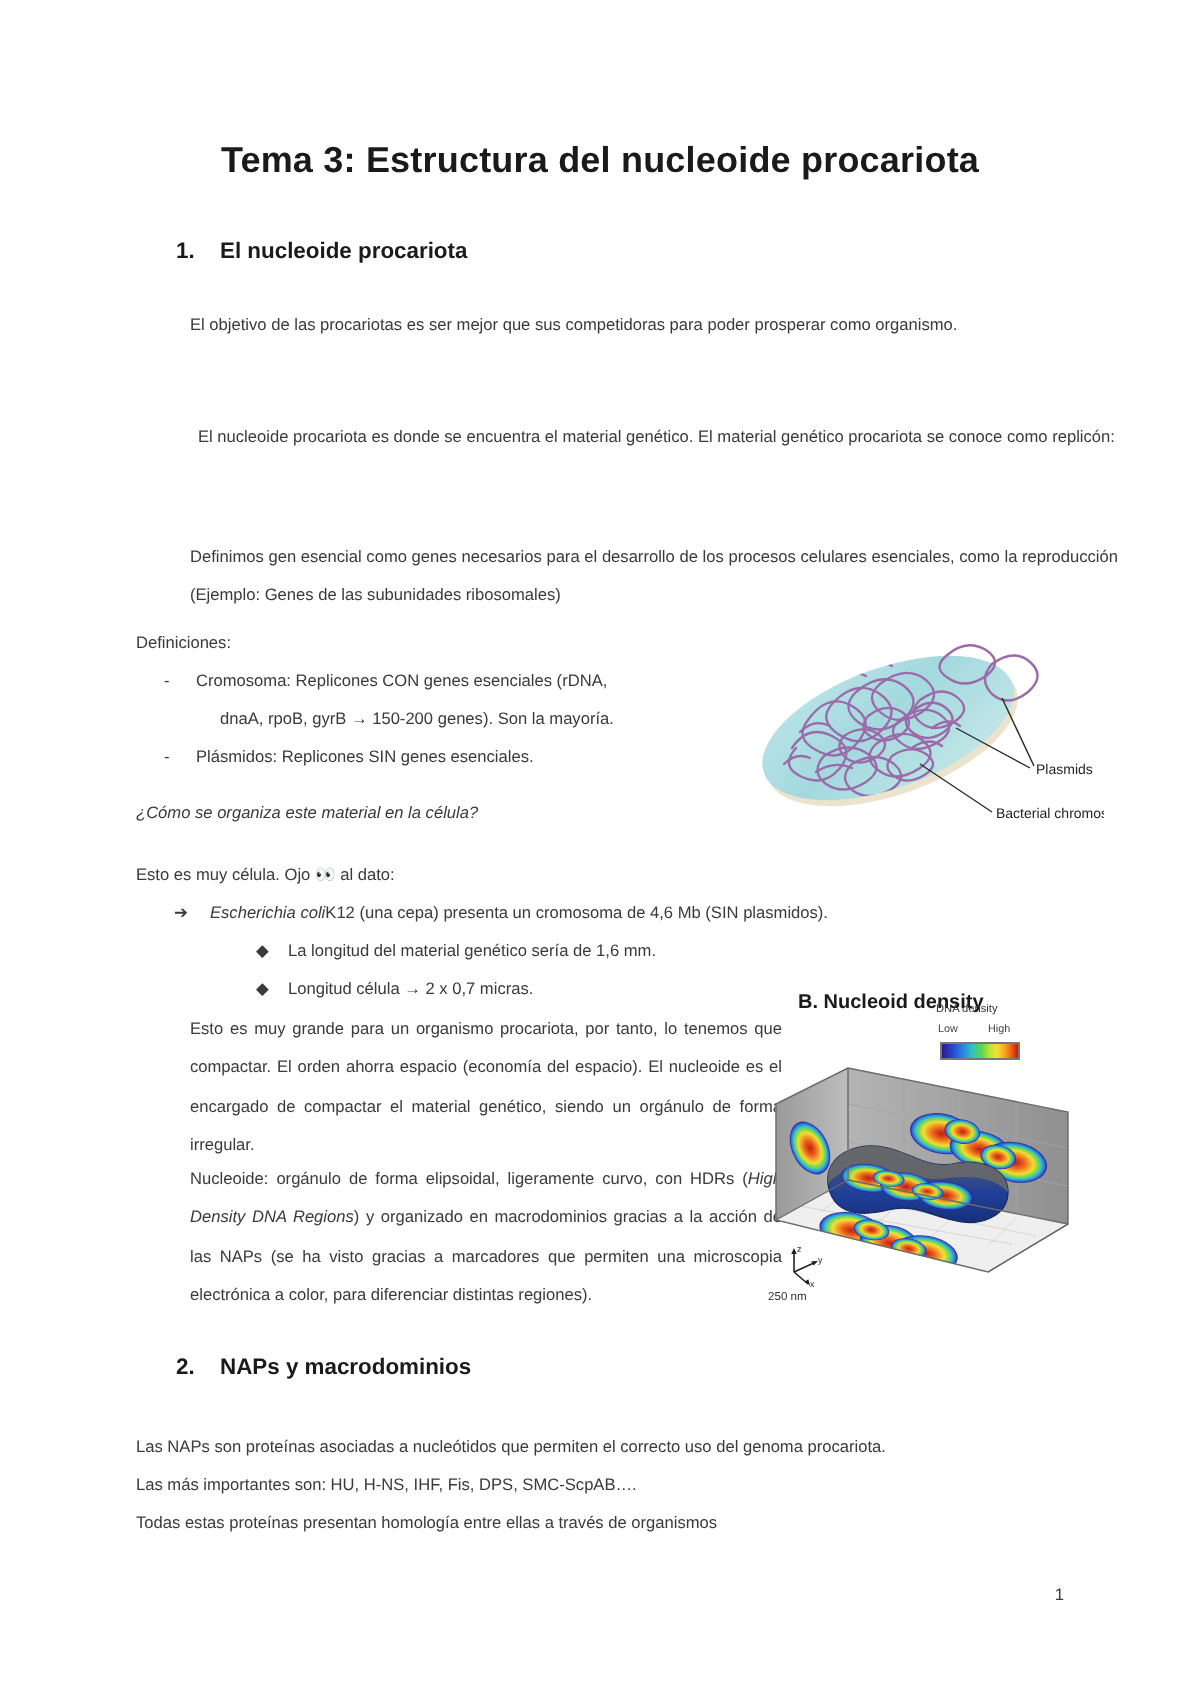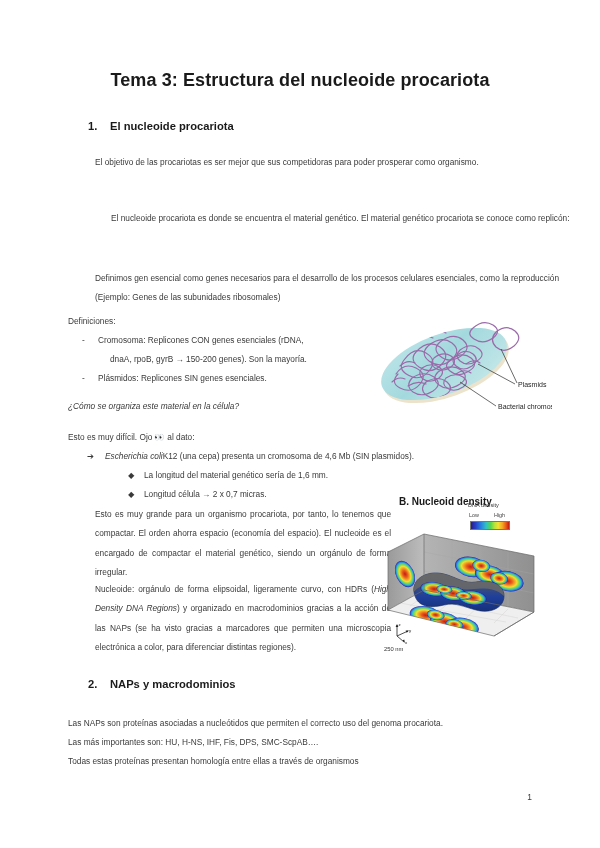--- a/index.html
+++ b/index.html
@@ -167,40 +167,40 @@
 <div class="page">
 
   <div class="doc-title">Tema 3: Estructura del nucleoide procariota</div>
 
   <div class="section-head" style="top:120px; left:88px;">
     <span class="num">1.</span><span>El nucleoide procariota</span>
   </div>
 
   <div class="para" style="top:153px; left:68px; width:464px;">El objetivo de las procariotas es ser mejor que sus competidoras para poder prosperar como organismo.</div>
 
-  <div class="para" style="top:209px; left:84px; width:464px;">El nucleoide procariota es donde se encuentra el material genético. El material genético procariota se conoce como replicón:</div>
+  <div class="para" style="top:209px; left:72px; width:464px;">El nucleoide procariota es donde se encuentra el material genético. El material genético procariota se conoce como replicón:</div>
 
   <div class="para" style="top:269px; left:68px; width:464px;">Definimos gen esencial como genes necesarios para el desarrollo de los procesos celulares esenciales, como la reproducción (Ejemplo: Genes de las subunidades ribosomales)</div>
 
   <div class="listrow" style="top:312px; left:68px;">Definiciones:</div>
 
   <div class="listrow" style="top:331px; left:98px;">
     <span class="bullet-dash" style="left:-16px;">-</span>
     <span class="txt">Cromosoma: Replicones CON genes esenciales (rDNA,</span>
   </div>
   <div class="listrow" style="top:350px; left:110px;">dnaA, rpoB, gyrB → 150-200 genes). Son la mayoría.</div>
 
   <div class="listrow" style="top:369px; left:98px;">
     <span class="bullet-dash" style="left:-16px;">-</span>
     <span class="txt">Plásmidos: Replicones SIN genes esenciales.</span>
   </div>
 
   <div class="listrow ital" style="top:397px; left:68px;">¿Cómo se organiza este material en la célula?</div>
 
-  <div class="listrow" style="top:428px; left:68px;">Esto es muy difícil. Ojo 👀 al dato:</div>
+  <div class="listrow" style="top:428px; left:68px;">Esto es muy célula. Ojo 👀 al dato:</div>
 
   <div class="listrow" style="top:447px; left:105px;">
     <span class="bullet-dash" style="left:-18px;">➔</span>
     <span class="txt ital">Escherichia coli</span><span class="txt"> K12 (una cepa) presenta un cromosoma de 4,6 Mb (SIN plasmidos).</span>
   </div>
 
   <div class="listrow" style="top:466px; left:144px;">
     <span class="bullet-dash" style="left:-16px;">◆</span>
     <span class="txt">La longitud del material genético sería de 1,6 mm.</span>
   </div>

